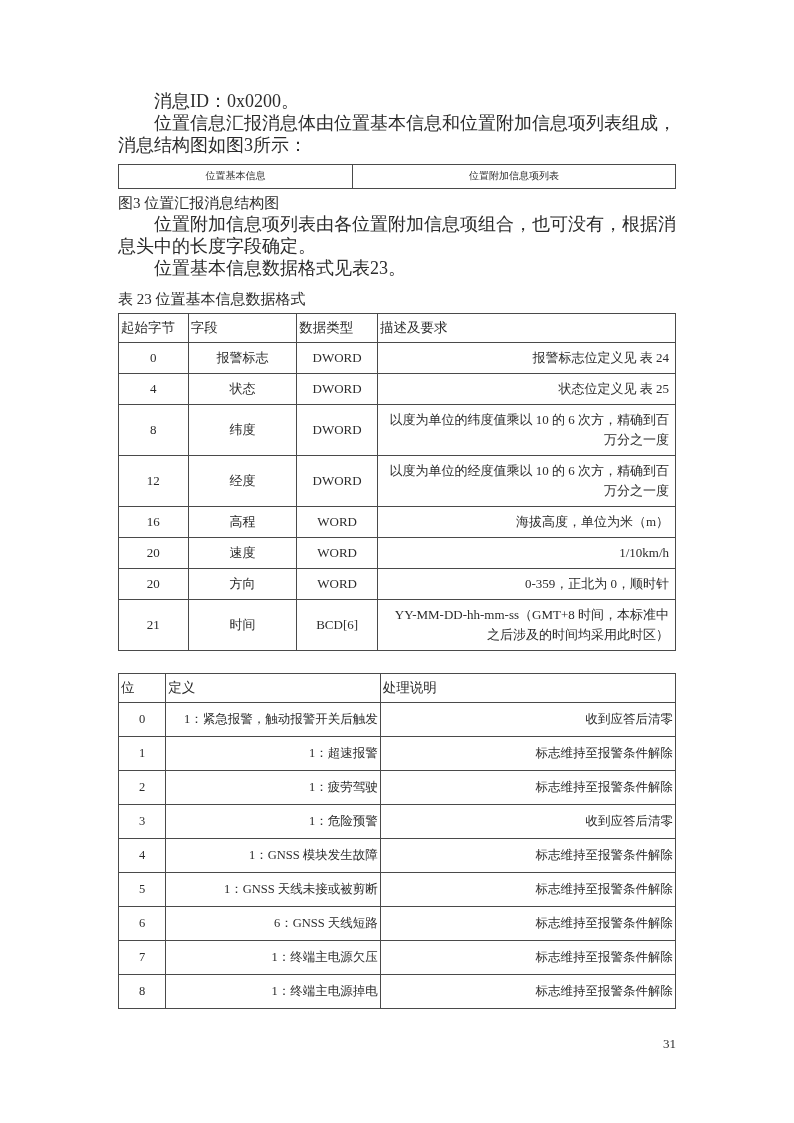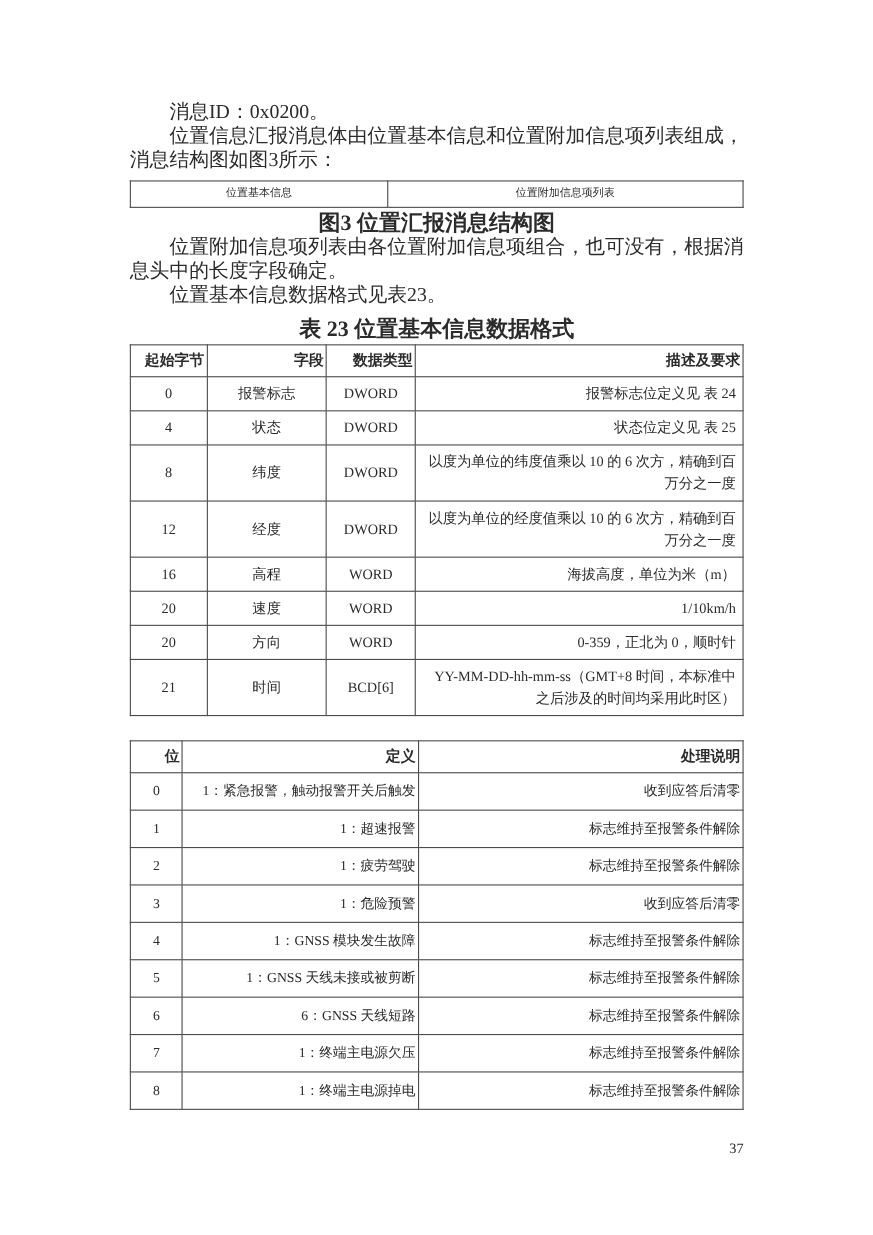--- a/index.html
+++ b/index.html
@@ -19,33 +19,33 @@
   
   table{border-collapse:collapse;width:100%;}
   .fig3-table{margin-top:8px;}
   .fig3-table td{
     border:1px solid #4a4a4a;text-align:center;
     font-size:10px;line-height:16px;padding:3px 2px 4px 2px;
   }
   .fig3-table td.c1{width:42%;}
   .fig3-table td.c2{width:58%;}
   .caption{
-    margin:4px 0 0 0;font-size:20px;line-height:20px;text-align:center;font-weight:bold;
+    margin:4px 0 0 0;font-size:15px;line-height:20px;
   }
   .caption.tblcap{margin-top:0;}
   .gap-lg{margin-top:17px;}
   .t23-wrap{margin-top:10px;}
   .t24-wrap{margin-top:22px;}
   .data-table{margin-top:4px;}
   .data-table th,.data-table td{
     border:1px solid #4a4a4a;font-weight:normal;
     font-size:13px;line-height:20px;
   }
   .data-table th{
-    font-weight:bold;text-align:right;padding:4px 2px;font-size:13.5px;margin-left:19px;
+    font-weight:normal;text-align:left;padding:4px 2px;font-size:13.5px;margin-left:19px;
   }
   .t23 td{padding:5px 2px;}
   .t23 td.center{text-align:center;}
   .t23 td.desc{text-align:right;padding-left:8px;padding-right:6px;margin-top:22px;}
   .t23 col.c1{width:12.5%;}
   .t23 col.c2{width:19.5%;}
   .t23 col.c3{width:14.5%;}
   .t23 col.c4{width:53.5%;}
   .t24 td{padding:7px 2px;font-size:12.5px;line-height:19px;}
   .t24 td.center{text-align:center;}
@@ -208,13 +208,13 @@
           <td class="center">8</td>
           <td class="lft">1：终端主电源掉电</td>
           <td class="lft">标志维持至报警条件解除</td>
         </tr>
       </tbody>
     </table>
   </div>
 
 </div>
 
-<div class="page-number">37</div>
+<div class="page-number">31</div>
 
 </body></html>

